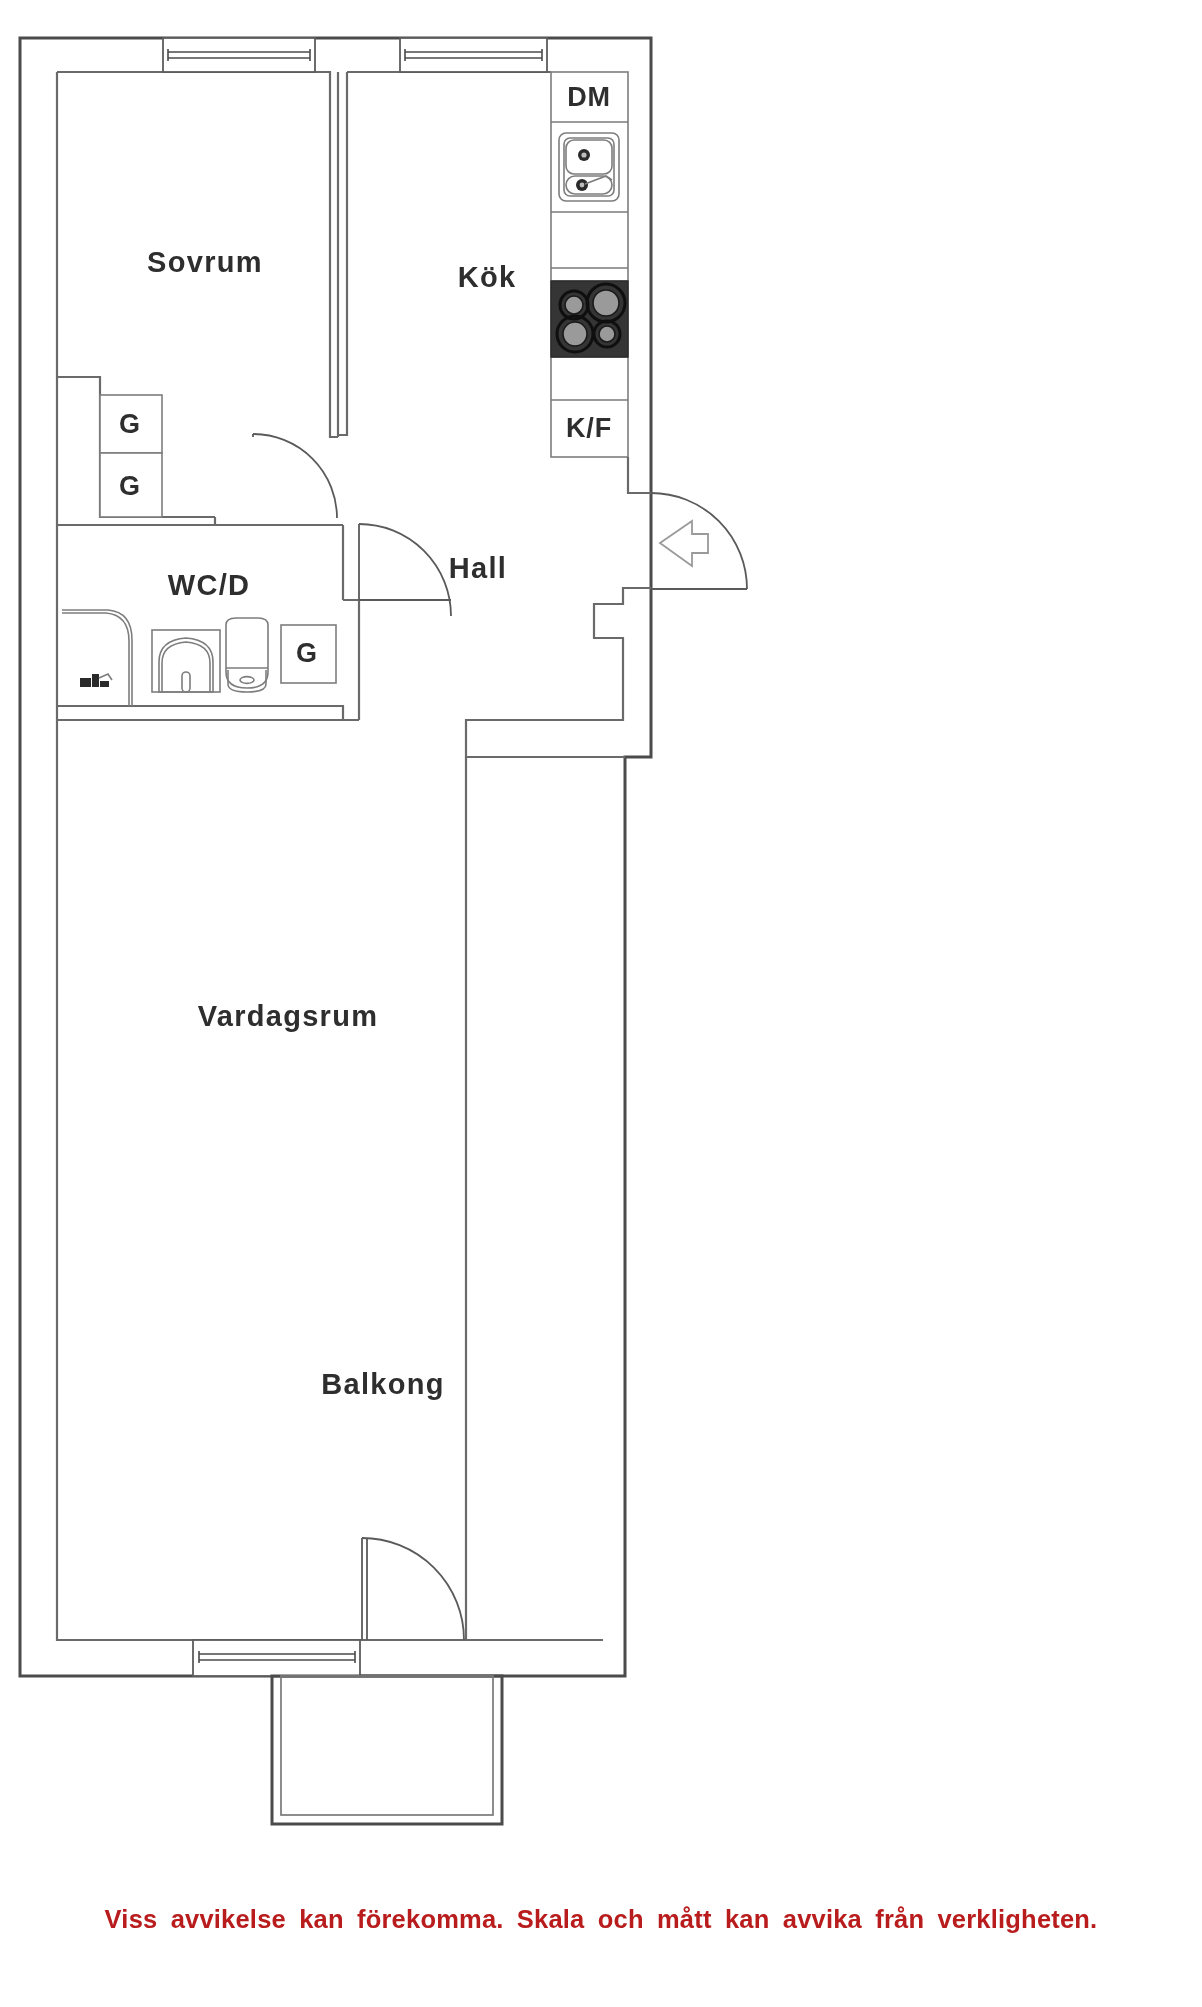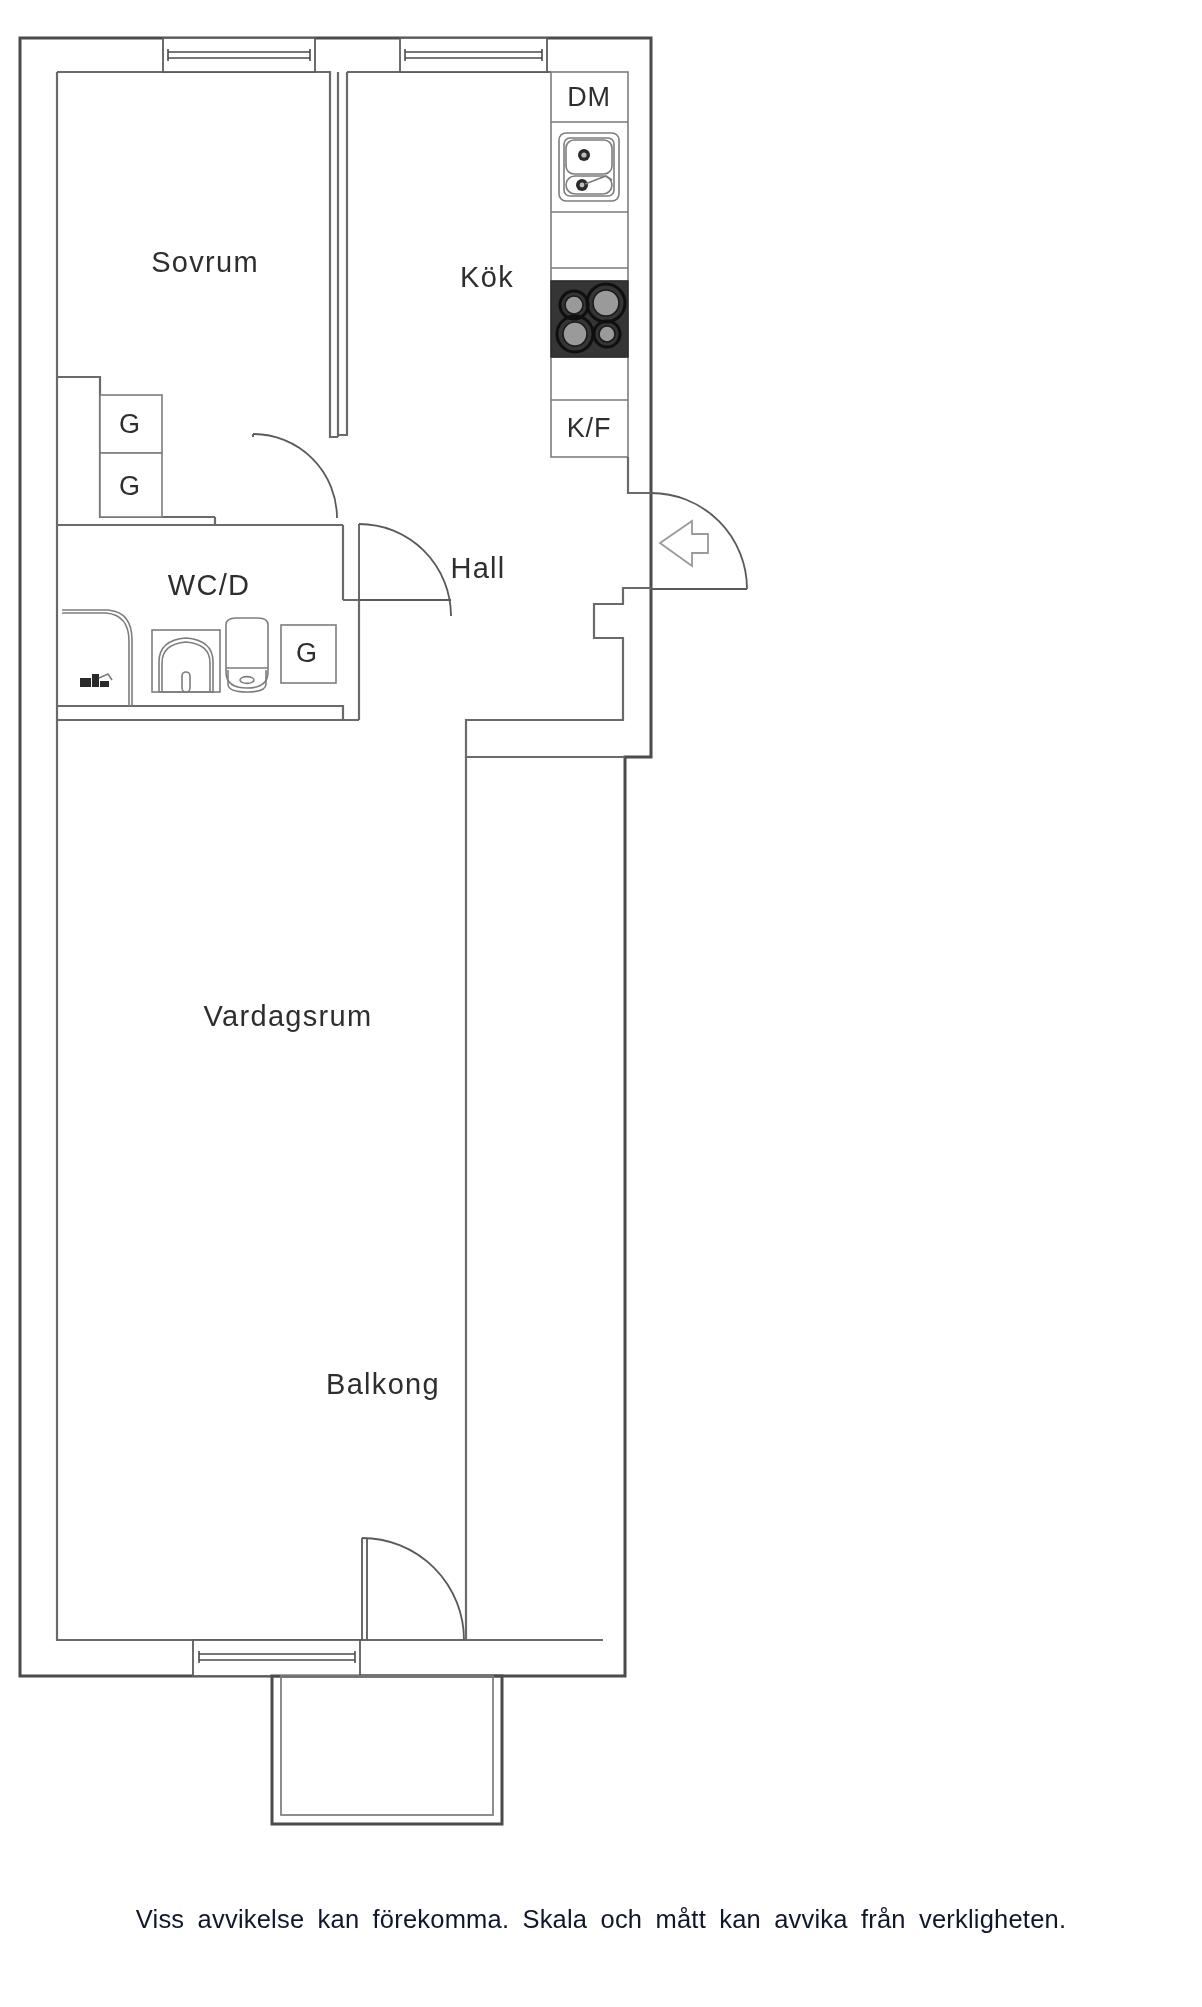--- a/index.html
+++ b/index.html
@@ -11,20 +11,21 @@
     width: 1202px;
     height: 2007px;
     font-family: "Liberation Sans", sans-serif;
     overflow: hidden;
   }
   #page {
     position: relative;
     width: 1202px;
     height: 2007px;
     background: #ffffff;
+    font-weight: bold;
   }
   #plan-svg {
     position: absolute;
     left: 0;
     top: 0;
     width: 1202px;
     height: 1880px;
     display: block;
   }
   .wall-outer {
@@ -112,21 +113,21 @@
     dominant-baseline: middle;
   }
   #footer-note {
     position: absolute;
     left: 0;
     top: 1905px;
     width: 1202px;
     text-align: center;
     font-family: "Liberation Sans", sans-serif;
     font-size: 25.5px;
-    color: #0f172a;
+    color: #b91c1c;
     letter-spacing: 0.2px;
     word-spacing: 6px;
     white-space: nowrap;
   }
 </style>
 </head>
 <body>
 
 <div id="page">
 

